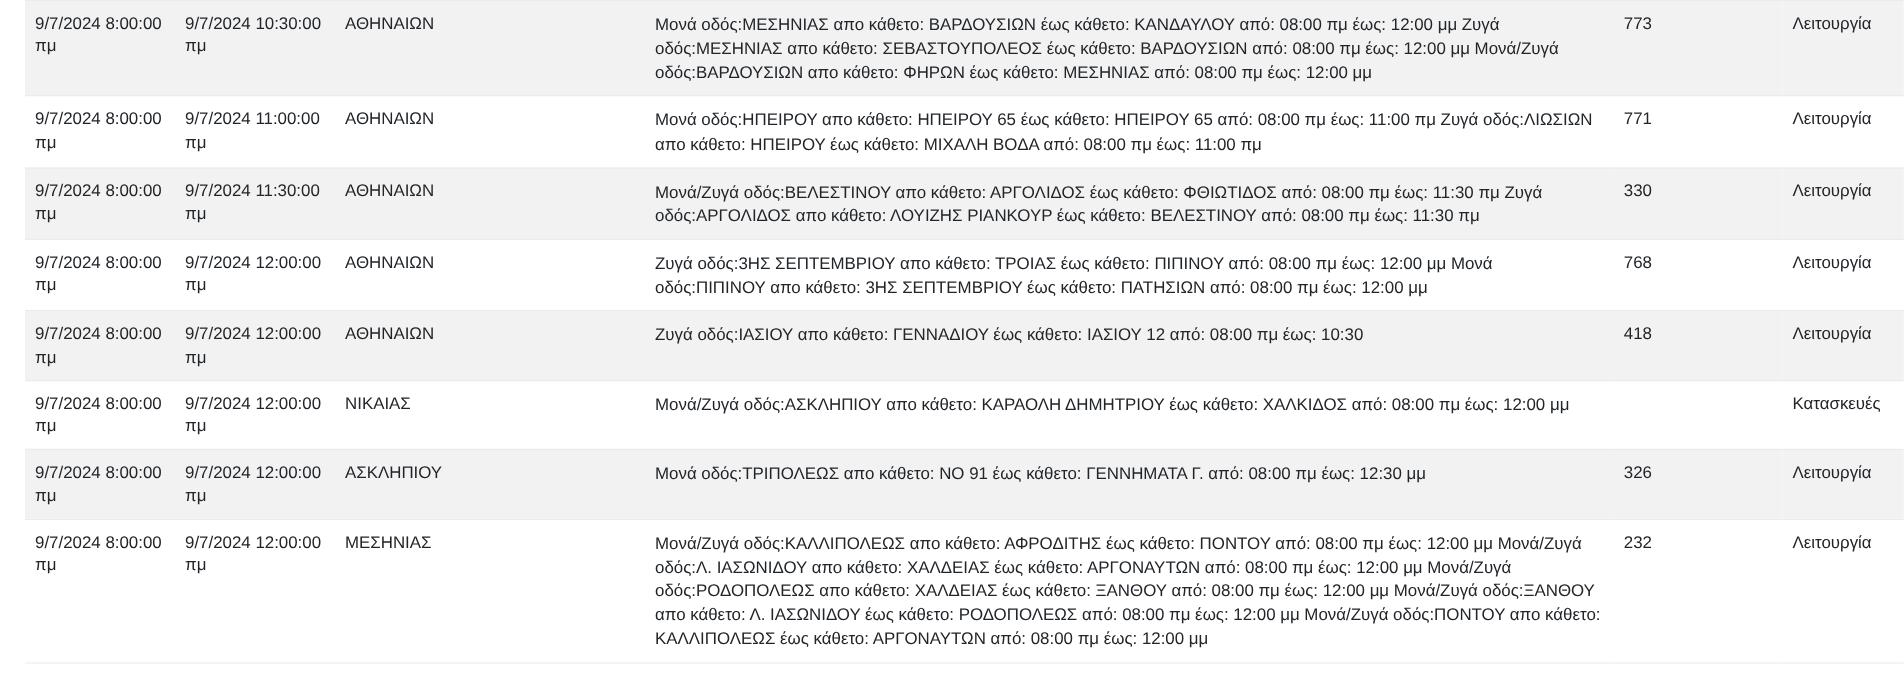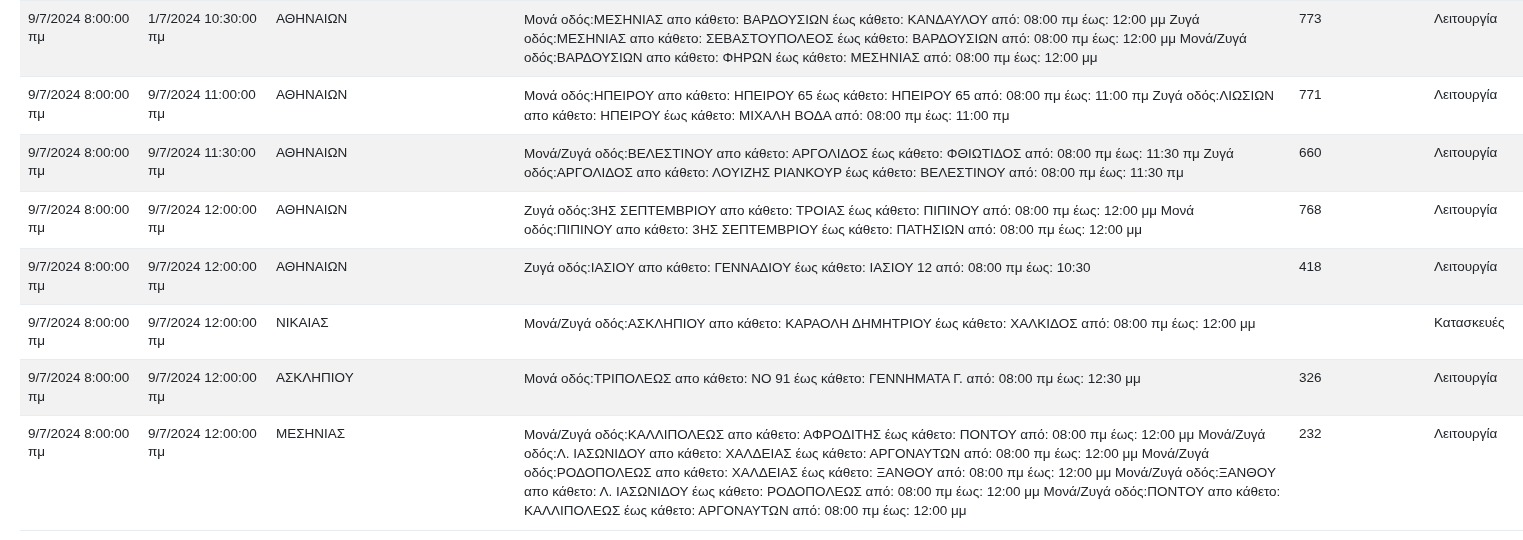--- a/index.html
+++ b/index.html
@@ -58,21 +58,21 @@
     <col class="col-desc">
     <col class="col-num">
     <col class="col-status">
   </colgroup>
   <tbody>
     <tr>
       <td>
           <span class="cell-text">9/7/2024 8:00:00 πμ</span>
         </td>
       <td>
-          <span class="cell-text">1/7/2024 10:30:00 πμ</span>
+          <span class="cell-text">9/7/2024 10:30:00 πμ</span>
         </td>
       <td>
           <span class="cell-text">ΑΘΗΝΑΙΩΝ</span>
         </td>
       <td>
           <span class="cell-text desc">Μονά οδός:ΜΕΣΗΝΙΑΣ απο κάθετο: ΒΑΡΔΟΥΣΙΩΝ έως κάθετο: ΚΑΝΔΑΥΛΟΥ από: 08:00 πμ έως: 12:00 μμ Ζυγά οδός:ΜΕΣΗΝΙΑΣ απο κάθετο: ΣΕΒΑΣΤΟΥΠΟΛΕΟΣ έως κάθετο: ΒΑΡΔΟΥΣΙΩΝ από: 08:00 πμ έως: 12:00 μμ Μονά/Ζυγά οδός:ΒΑΡΔΟΥΣΙΩΝ απο κάθετο: ΦΗΡΩΝ έως κάθετο: ΜΕΣΗΝΙΑΣ από: 08:00 πμ έως: 12:00 μμ</span>
         </td>
       <td>
           <span class="cell-text">773</span>
         </td>
@@ -107,21 +107,21 @@
       <td>
           <span class="cell-text">9/7/2024 11:30:00 πμ</span>
         </td>
       <td>
           <span class="cell-text">ΑΘΗΝΑΙΩΝ</span>
         </td>
       <td>
           <span class="cell-text desc">Μονά/Ζυγά οδός:ΒΕΛΕΣΤΙΝΟΥ απο κάθετο: ΑΡΓΟΛΙΔΟΣ έως κάθετο: ΦΘΙΩΤΙΔΟΣ από: 08:00 πμ έως: 11:30 πμ Ζυγά οδός:ΑΡΓΟΛΙΔΟΣ απο κάθετο: ΛΟΥΙΖΗΣ ΡΙΑΝΚΟΥΡ έως κάθετο: ΒΕΛΕΣΤΙΝΟΥ από: 08:00 πμ έως: 11:30 πμ</span>
         </td>
       <td>
-          <span class="cell-text">660</span>
+          <span class="cell-text">330</span>
         </td>
       <td>
           <span class="cell-text">Λειτουργία</span>
         </td>
     </tr>
     <tr>
       <td>
           <span class="cell-text">9/7/2024 8:00:00 πμ</span>
         </td>
       <td>

